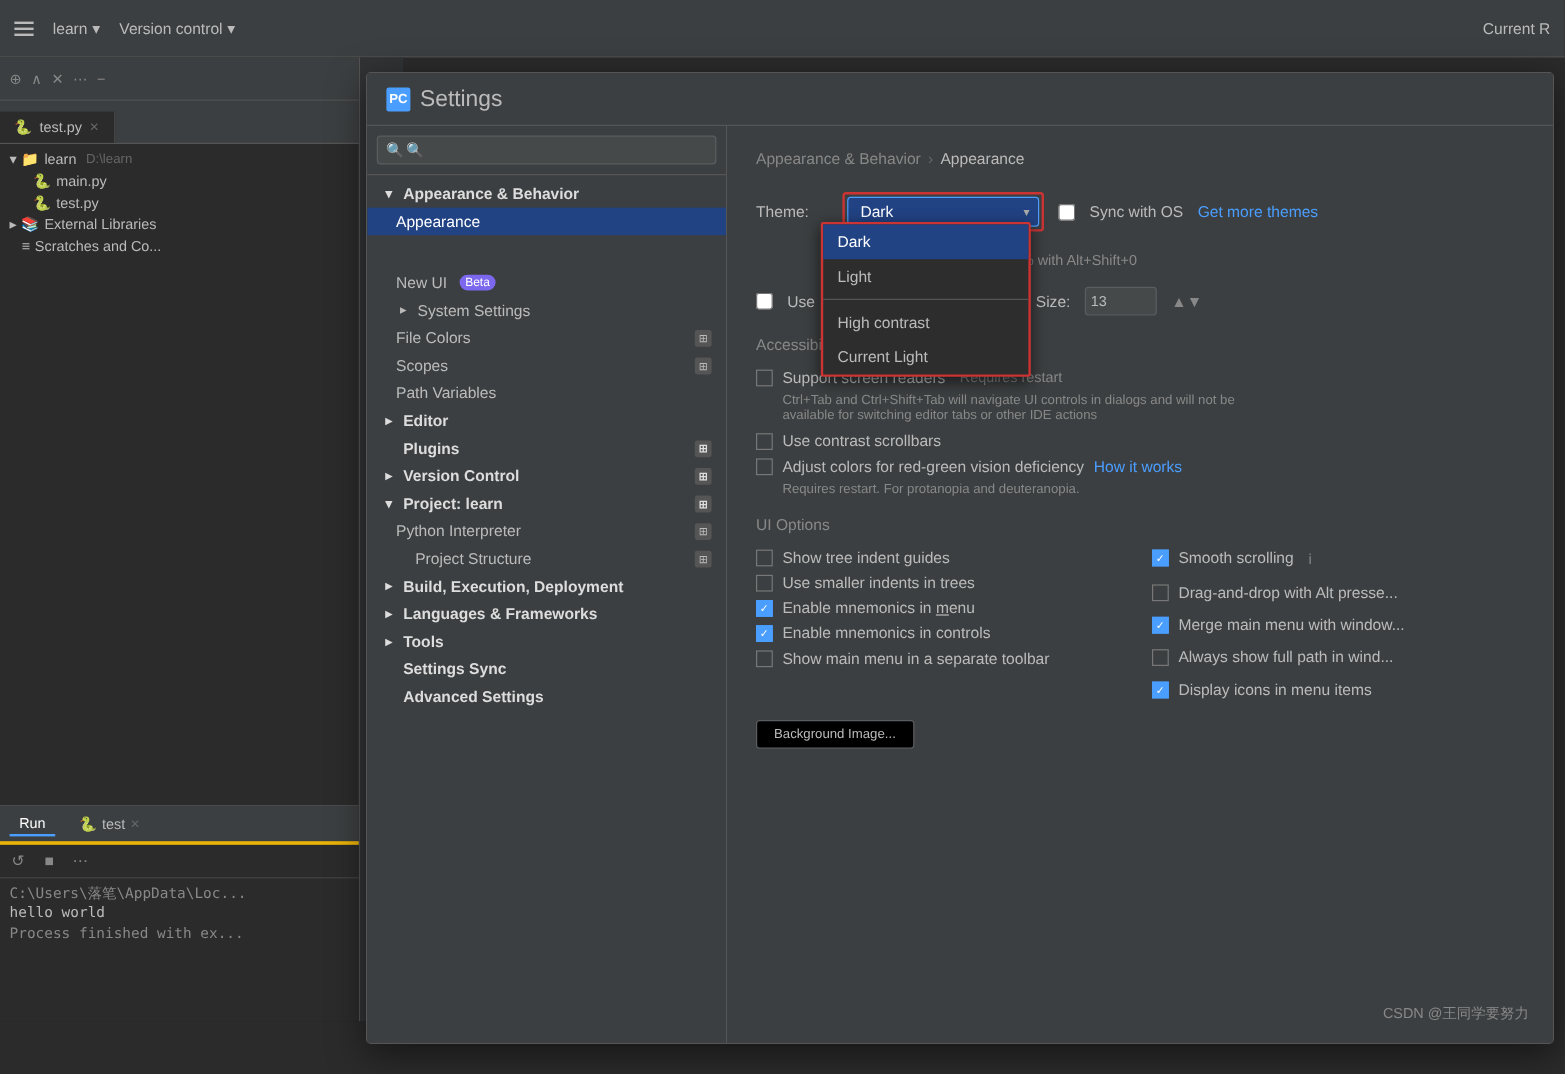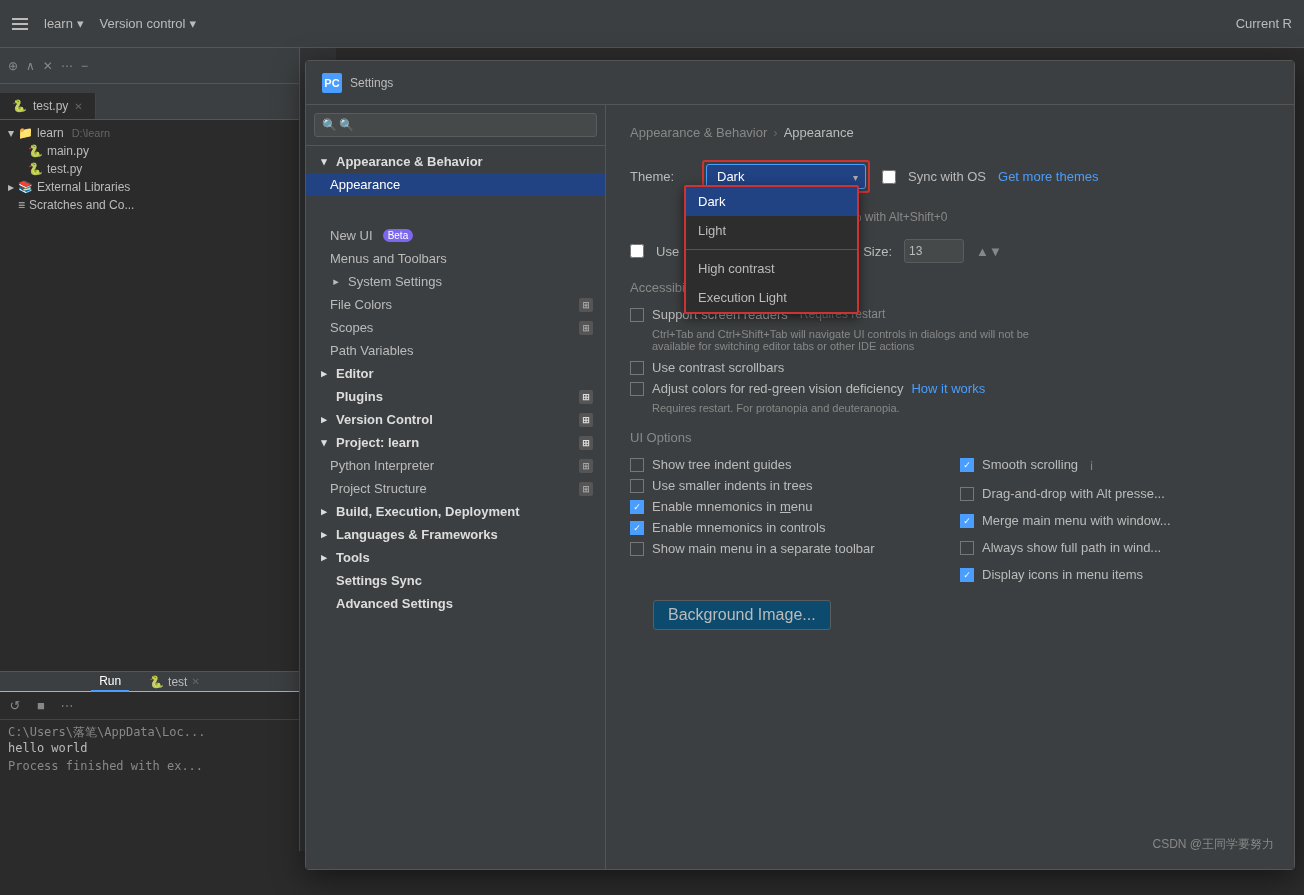--- a/index.html
+++ b/index.html
@@ -15,32 +15,32 @@
     
     .main-layout { display: flex; height: calc(895px - 92px); }
 
     
     .file-tree { width: 300px; background: #2b2b2b; border-right: 1px solid #555; display: flex; flex-direction: column; }
     .file-tree-header { height: 36px; background: #3c3f41; display: flex; align-items: center; padding: 0 8px; font-size: 12px; color: #888; border-bottom: 1px solid #555; gap: 8px; }
     .file-tree-content { flex: 1; overflow-y: auto; padding: 4px 0; }
     .tree-item { display: flex; align-items: center; padding: 2px 8px; cursor: pointer; font-size: 12px; gap: 4px; }
     .tree-item .indent1 { width: 16px; flex-shrink: 0; }
     .run-panel { height: 180px; background: #2b2b2b; border-top: 1px solid #555; display: flex; flex-direction: column; }
-    .run-tabs { height: 20px; background: #3c3f41; display: flex; align-items: center; padding: 0 8px; border-bottom: 1px solid #eab308; gap: 12px; justify-content: center; }
+    .run-tabs { height: 32px; background: #3c3f41; display: flex; align-items: center; padding: 0 8px; border-bottom: 3px solid #eab308; gap: 12px; }
     .run-tab { display: flex; align-items: center; gap: 4px; font-size: 12px; cursor: pointer; color: #bbbbbb; padding: 2px 8px; }
     .run-tab.active { color: #fff; border-bottom: 2px solid #4a9eff; }
     .run-toolbar { height: 28px; display: flex; align-items: center; padding: 0 4px; border-bottom: 1px solid #444; gap: 4px; }
     .run-content { flex: 1; padding: 4px 8px; font-family: monospace; font-size: 12px; overflow: auto; }
     .run-icon-btn { width: 22px; height: 22px; display: flex; align-items: center; justify-content: center; color: #888; cursor: pointer; font-size: 13px; border-radius: 2px; }
 
     
     .settings-overlay { position: absolute; top: 60px; left: 305px; width: 990px; height: 810px; background: #3c3f41; border: 1px solid #555; border-radius: 4px; box-shadow: 0 8px 30px rgba(0,0,0,0.5); display: flex; flex-direction: column; z-index: 100; }
     .settings-title-bar { height: 44px; display: flex; align-items: center; padding: 0 16px; border-bottom: 1px solid #555; background: #3c3f41; }
     .settings-title-icon { width: 20px; height: 20px; background: #4a9eff; border-radius: 2px; display: flex; align-items: center; justify-content: center; color: white; font-size: 11px; font-weight: bold; margin-right: 8px; }
-    .settings-title { font-size: 12px; color: #bbbbbb; }
+    .settings-title { font-size: 19px; color: #bbbbbb; }
     .settings-body { display: flex; flex: 1; overflow: hidden; }
 
     
     .settings-left { width: 300px; background: #3c3f41; border-right: 1px solid #555; display: flex; flex-direction: column; }
     .settings-search { padding: 8px; border-bottom: 1px solid #555; }
     .settings-search input { width: 100%; background: #45494a; border: 1px solid #5a5d5f; color: #bbbbbb; padding: 4px 8px 4px 28px; border-radius: 3px; font-size: 12px; outline: none; }
     .search-wrapper { position: relative; }
     .search-icon-pos { position: absolute; left: 8px; top: 50%; transform: translateY(-50%); color: #888; font-size: 12px; }
     .settings-tree { flex: 1; overflow-y: auto; padding: 4px 0; }
     .stree-item { display: flex; align-items: center; padding: 4px 12px; cursor: pointer; font-size: 13px; color: #bbbbbb; gap: 6px; }
@@ -77,21 +77,21 @@
     .cb { width: 14px; height: 14px; border: 1px solid #777; background: #3c3f41; cursor: pointer; flex-shrink: 0; margin-top: 1px; }
     .cb.checked { background: #4a9eff; border-color: #4a9eff; display: flex; align-items: center; justify-content: center; color: white; font-size: 9px; }
     .cb-label { font-size: 13px; color: #bbbbbb; }
     .cb-label-note { font-size: 12px; color: #888; margin-left: 4px; }
     .cb-hint { font-size: 11px; color: #888; margin-left: 22px; margin-bottom: 8px; }
     .link-blue { color: #4a9eff; cursor: pointer; font-size: 13px; }
 
     .ui-options-section { margin-top: 16px; }
     .ui-options-grid { display: grid; grid-template-columns: 1fr 1fr; gap: 6px 20px; }
 
-    .bg-button { background: #0c4a6e; border: 1px solid #5a5d5f; color: #bbbbbb; padding: 5px 14px; font-size: 16px; border-radius: 3px; cursor: pointer; margin-top: 12px; margin-left: 23px; }
+    .bg-button { background: #000000; border: 1px solid #5a5d5f; color: #bbbbbb; padding: 5px 14px; font-size: 11px; border-radius: 3px; cursor: pointer; margin-top: 12px; }
 
     
     .dropdown-menu { position: absolute; top: 185px; left: 684px; width: 175px; background: #2d2d2d; border: 1px solid #888; z-index: 200; border-radius: 2px; box-shadow: 0 4px 12px rgba(0,0,0,0.6); }
     .dropdown-item { padding: 7px 12px; font-size: 13px; color: #bbbbbb; cursor: pointer; }
     .dropdown-item.selected-item { color: #fff; background: #214283; }
     .dropdown-divider { height: 1px; background: #555; margin: 4px 0; }
     .dropdown-border { border: 2px solid #cc3333; }
 
     
     .theme-dropdown-area { border: 2px solid #cc3333; padding: 2px; border-radius: 3px; display: inline-block; }
@@ -239,23 +239,20 @@
           <span>Appearance &amp; Behavior</span>
         </div>
         <div class="stree-item selected" style="padding-left:24px;">
           <span>Appearance</span>
         </div>
         <div class="stree-item" style="padding-left:24px;margin-top:28px;">
           <span>New UI</span>
           <span class="beta-badge">Beta</span>
         </div>
         <div class="stree-item" style="padding-left:24px;">
-          <span>Menus and Toolbars</span>
-        </div>
-        <div class="stree-item" style="padding-left:24px;">
           <span class="expand-icon">▸</span>
           <span>System Settings</span>
         </div>
         <div class="stree-item" style="padding-left:24px;">
           <span>File Colors</span>
           <span class="icon-badge badge-plugin">⊞</span>
         </div>
         <div class="stree-item" style="padding-left:24px;">
           <span>Scopes</span>
           <span class="icon-badge badge-plugin">⊞</span>
@@ -279,21 +276,21 @@
         </div>
         <div class="stree-item section-header">
           <span class="expand-icon">▾</span>
           <span>Project: learn</span>
           <span class="icon-badge badge-plugin">⊞</span>
         </div>
         <div class="stree-item" style="padding-left:24px;">
           <span>Python Interpreter</span>
           <span class="icon-badge badge-plugin">⊞</span>
         </div>
-        <div class="stree-item" style="padding-left:24px;gap:36px;">
+        <div class="stree-item" style="padding-left:40px;gap:36px;">
           <span>Project Structure</span>
           <span class="icon-badge badge-plugin">⊞</span>
         </div>
         <div class="stree-item section-header">
           <span class="expand-icon">▸</span>
           <span>Build, Execution, Deployment</span>
         </div>
         <div class="stree-item section-header">
           <span class="expand-icon">▸</span>
           <span>Languages &amp; Frameworks</span>
@@ -441,14 +438,14 @@
       </div>
     </div>
   </div>
 </div>
 
 <div class="dropdown-menu dropdown-border">
   <div class="dropdown-item selected-item">Dark</div>
   <div class="dropdown-item">Light</div>
   <div class="dropdown-divider"></div>
   <div class="dropdown-item">High contrast</div>
-  <div class="dropdown-item">Execution Light</div>
+  <div class="dropdown-item">Current Light</div>
 </div>
 
 </body></html>

